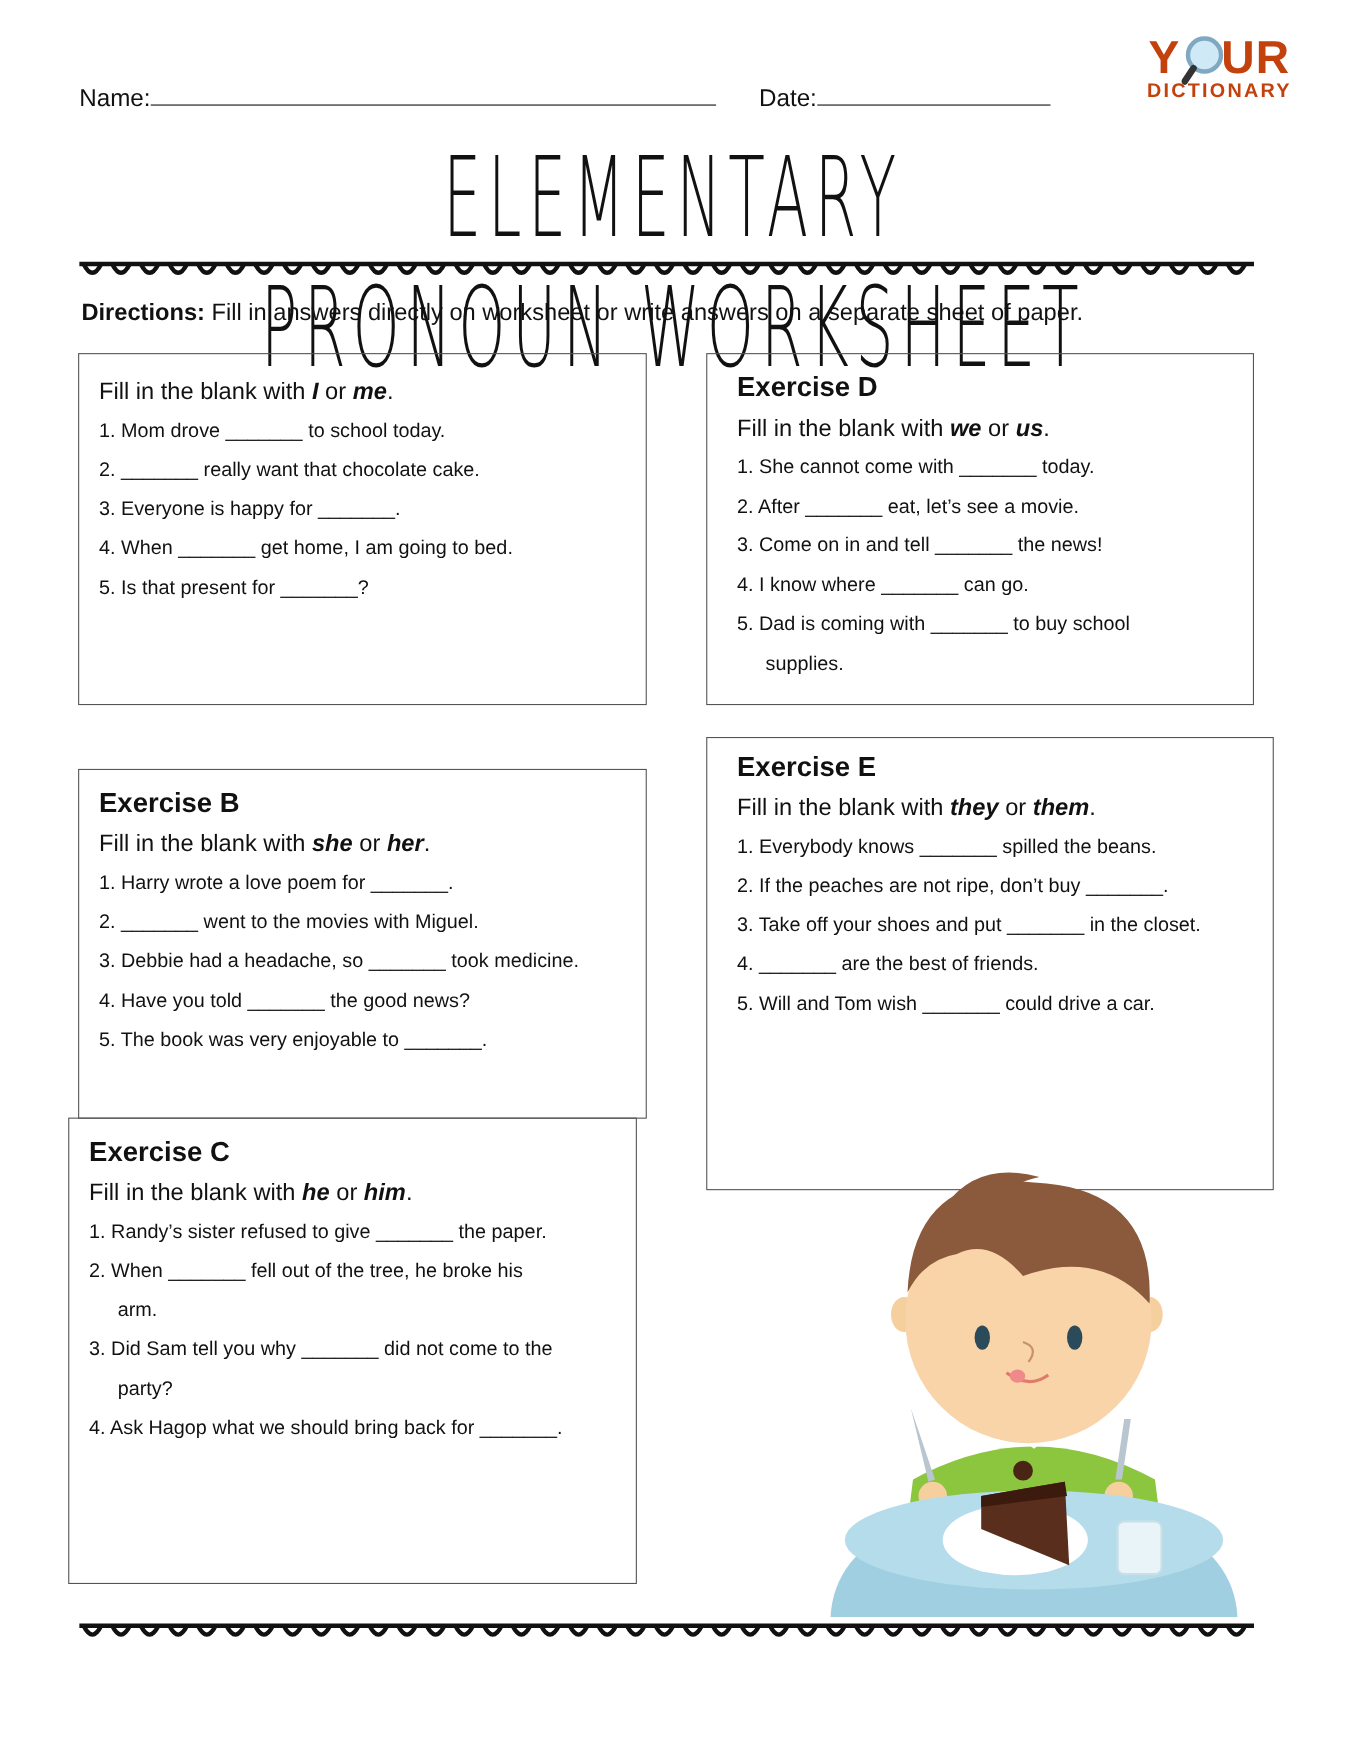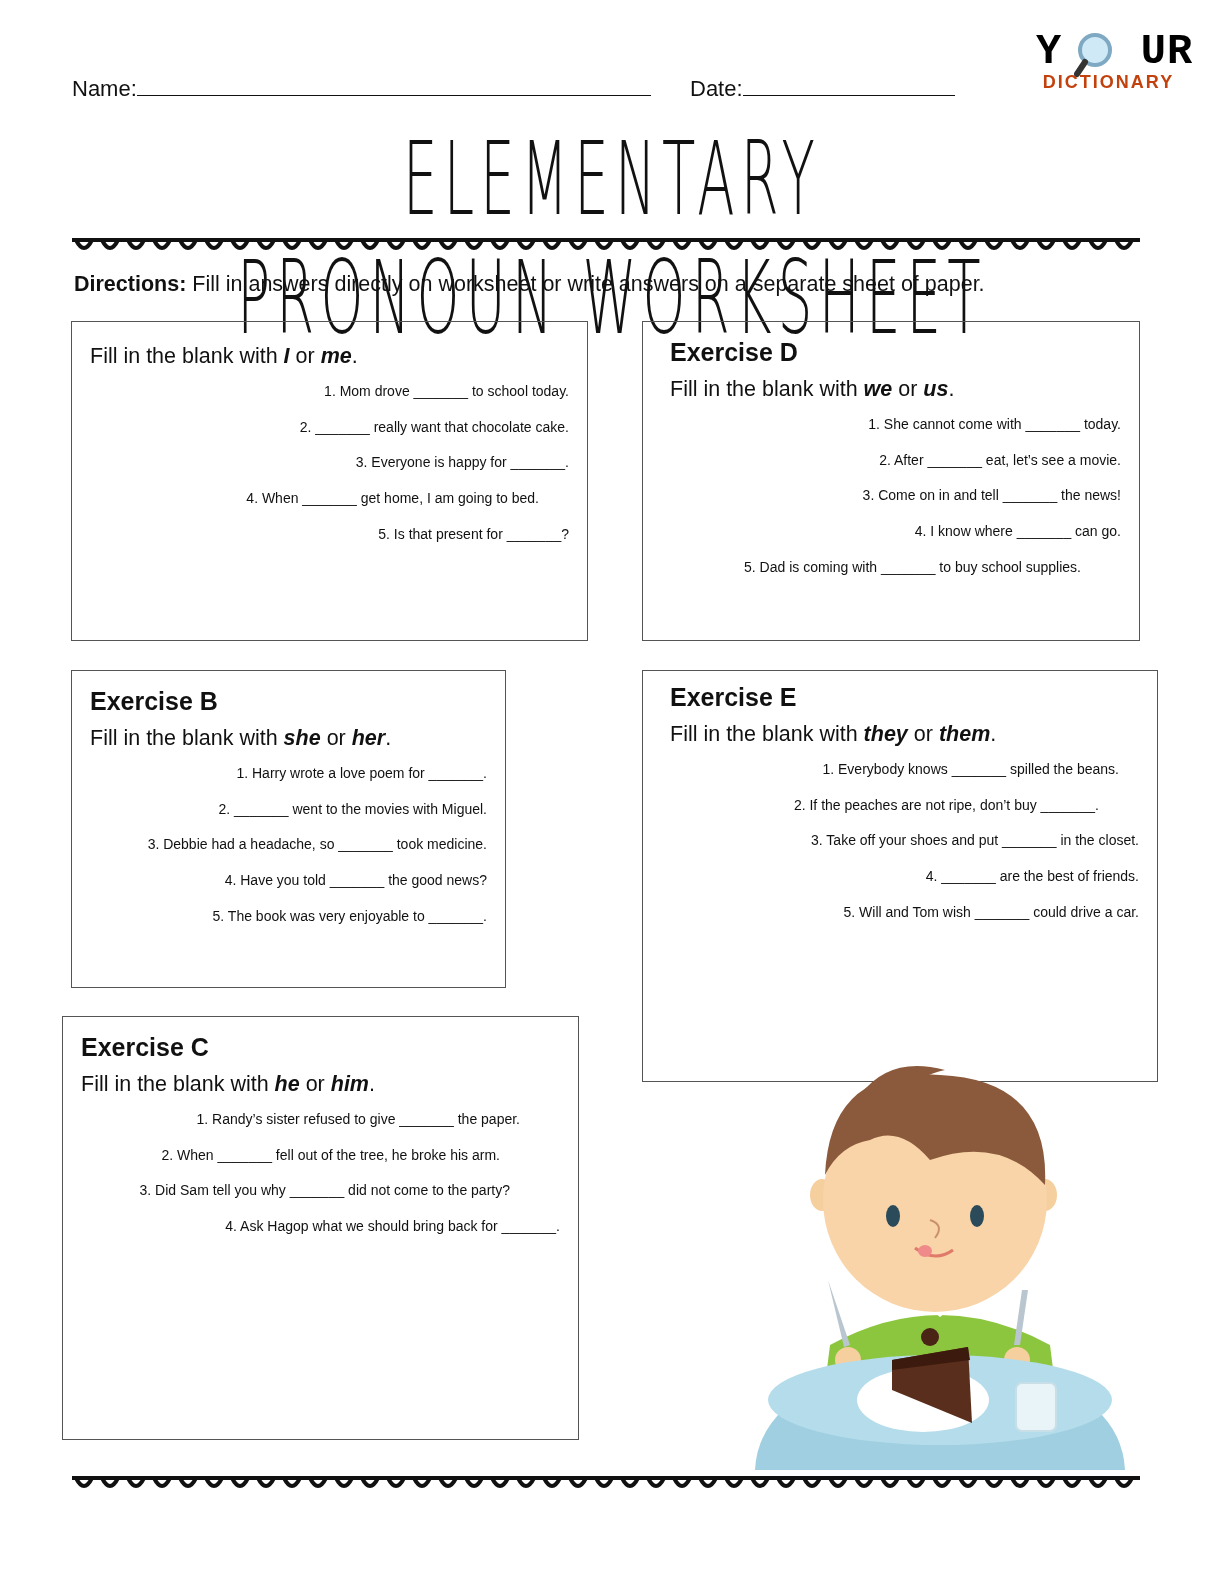--- a/index.html
+++ b/index.html
@@ -10,22 +10,22 @@
   .line { display: inline-block; border-bottom: 1.5px solid #111; height: 18px; vertical-align: baseline; }
   .title { left: 0; width: 1224px; top: 120px; text-align: center;
            font-family: "DejaVu Sans", sans-serif; font-weight: 300; font-size: 88px;
            letter-spacing: 10px; transform: scaleX(0.62) scaleY(1.15); transform-origin: center top; }
   .scallop { left: 72px; width: 1068px; height: 22px; }
   .directions { left: 74px; top: 272px; font-size: 21.5px; }
   .box { border: 1.5px solid #555; box-sizing: border-box; padding: 16px 18px; }
   .box h2 { margin: 0 0 4px 0; font-size: 25px; font-weight: bold; }
   .box .instr { font-size: 21.5px; line-height: 36px; }
   .box ol { list-style: none; margin: 0; padding: 0; }
-  .box li { font-size: 14px; line-height: 35.7px; padding-left: 26px; text-indent: -26px; text-align: right; }
-  .logo-your { font-size: 42px; font-weight: bold; color: #000000; letter-spacing: 1px; font-family: Liberation Mono, monospace; }
+  .box li { font-size: 18px; line-height: 35.7px; padding-left: 26px; text-indent: -26px; }
+  .logo-your { font-size: 42px; font-weight: bold; color: #c2410c; letter-spacing: 1px; }
   .logo-dict { font-size: 18px; font-weight: bold; color: #c2410c; letter-spacing: 2px; }
 </style>
 </head>
 <body>
 
 <div class="abs hdr" style="left:72px; top:76px;">
   <span>Name:</span><span class="line" style="width:514px;"></span>
 </div>
 <div class="abs hdr" style="left:690px; top:76px;">
   <span>Date:</span><span class="line" style="width:212px;"></span>
@@ -59,21 +59,21 @@
   <div class="instr"><span>Fill in the blank with </span><b><i>I</i></b><span> or </span><b><i>me</i></b><span>.</span></div>
   <ol>
     <li>1. Mom drove _______ to school today.</li>
     <li>2. _______ really want that chocolate cake.</li>
     <li>3. Everyone is happy for _______.</li>
     <li style="padding-right:30px;">4. When _______ get home, I am going to bed.</li>
     <li>5. Is that present for _______?</li>
   </ol>
 </div>
 
-<div class="abs box" style="left:71px; top:670px; width:435px; height:318px;">
+<div class="abs box" style="left:71px; top:699px; width:517px; height:318px;">
   <h2>Exercise B</h2>
   <div class="instr"><span>Fill in the blank with </span><b><i>she</i></b><span> or </span><b><i>her</i></b><span>.</span></div>
   <ol>
     <li>1. Harry wrote a love poem for _______.</li>
     <li>2. _______ went to the movies with Miguel.</li>
     <li>3. Debbie had a headache, so _______ took medicine.</li>
     <li>4. Have you told _______ the good news?</li>
     <li>5. The book was very enjoyable to _______.</li>
   </ol>
 </div>

